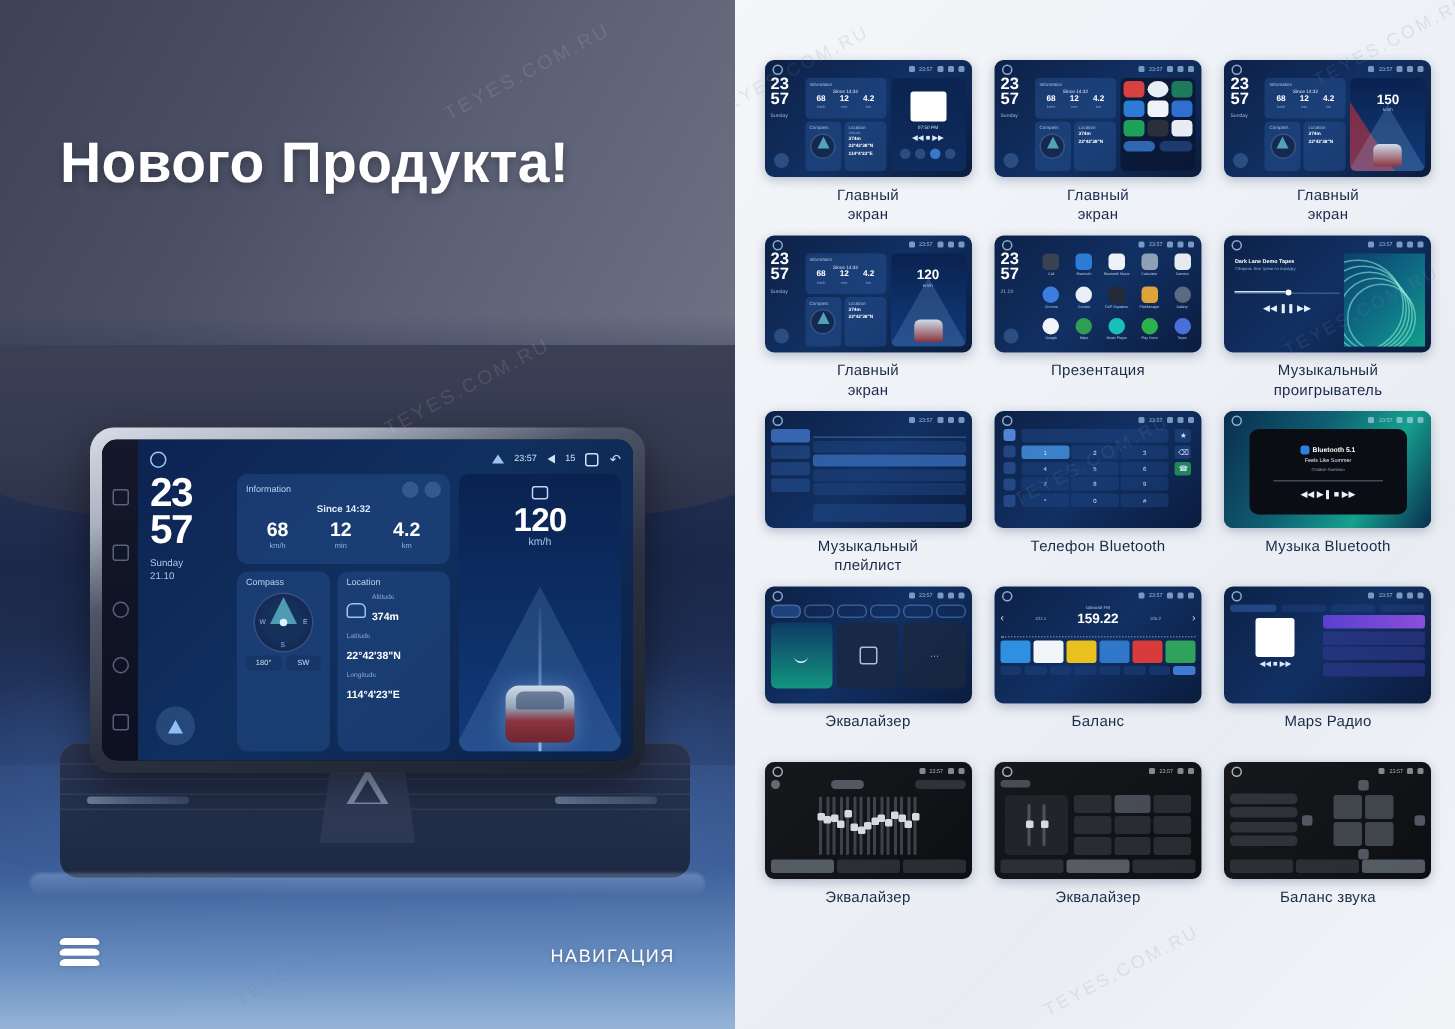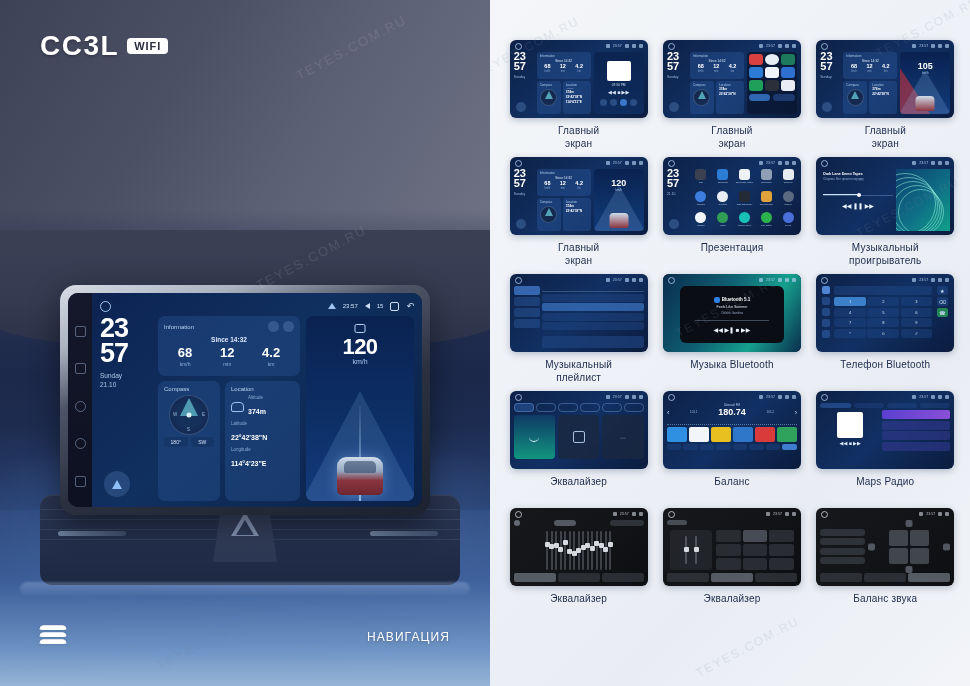--- a/index.html
+++ b/index.html
@@ -380,26 +380,23 @@
   <div class="hero">
     <div class="hero-top-grad"></div>
     <div class="hero-mid-grad"></div>
     <div class="hero-bot-grad"></div>
     <div class="hero-glow"></div>
 
     <div class="wm wm-d" style="left:150px;top:630px;">TEYES.COM.RU</div>
     <div class="wm" style="left:250px;top:250px;">TEYES.COM.RU</div>
     <div class="wm" style="left:290px;top:40px;">TEYES.COM.RU</div>
 
-    <div class="logo-row">
-      <span class="logo-text">CC3L</span>
-      <span class="logo-badge">WIFI</span>
-    </div>
 
     <div class="headline">
+      <div class="l2">Нового Продукта!</div>
     </div>
 
     <div class="dash">
       <div class="dash-hood"></div>
       <div class="dash-vents">
         <div class="vent-line" style="top:14px;"></div>
         <div class="vent-line" style="top:24px;"></div>
         <div class="vent-line" style="top:34px;"></div>
         <div class="vent-line" style="top:44px;"></div>
         <div class="vent-strip" style="left:18px;top:36px;width:68px;"></div>
@@ -740,21 +737,21 @@
                   <div class="m-card m-loc">
                       <div class="m-card-t">Location</div>
                     <div class="m-lv">374m</div>
                     <div class="m-lv">22°42'38"N</div>
                     </div>
                 </div>
               </div>
               <div class="m-right">
                 <div style="position:absolute;left:0;bottom:0;width:0;height:0;border-left:0 solid transparent;border-right:30px solid transparent;border-bottom:46px solid rgba(200,50,60,.6)"></div>
                 <div style="position:absolute;left:50%;bottom:0;transform:translateX(-50%);width:0;height:0;border-left:26px solid transparent;border-right:26px solid transparent;border-bottom:44px solid rgba(150,200,250,.2)"></div>
-                <div style="position:absolute;left:0;right:0;top:9px;text-align:center;color:#fff;font-size:9px;font-weight:bold;">105</div>
+                <div style="position:absolute;left:0;right:0;top:9px;text-align:center;color:#fff;font-size:9px;font-weight:bold;">150</div>
                 <div style="position:absolute;left:0;right:0;top:19px;text-align:center;color:#a8c6ea;font-size:3px;">km/h</div>
                 <div style="position:absolute;left:50%;bottom:3px;transform:translateX(-50%);width:19px;height:15px;border-radius:4px 4px 2px 2px;background:linear-gradient(180deg,#cfdcea,#8a3540);"></div>
               </div>
             </div>
           </div>
         </div>
         <div class="cap">Главный<br>экран</div>
       </div>
 
       <div class="cell">
@@ -967,47 +964,20 @@
                 <div class="pl-r"></div>
                 <div class="pl-r sel"></div>
                 <div class="pl-r"></div>
                 <div class="pl-r"></div>
                 <div class="pl-bot"></div>
               </div>
             </div>
           </div>
         </div>
         <div class="cap">Музыкальный<br>плейлист</div>
-      </div>
-
-      <div class="cell">
-        <div class="shot">
-          <div class="btm-wrap"></div>
-          <div class="s-status" style="z-index:3;">
-              <span class="s-home"></span>
-            <span class="s-right">
-                <i class="s-dot"></i>
-                <span class="s-txt">23:57</span>
-                <i class="s-dot"></i>
-                <i class="s-dot"></i>
-                <i class="s-dot"></i>
-              </span>
-            </div>
-          <div class="btm-card">
-            <div class="btm-t">
-              <i class="btm-bt"></i>
-              <span>Bluetooth 5.1</span>
-            </div>
-            <div class="btm-s">Feels Like Summer</div>
-            <div class="btm-a">Childish Gambino</div>
-            <div class="btm-bar"></div>
-            <div class="btm-c">◀◀ ▶❚ ■ ▶▶</div>
-          </div>
-        </div>
-        <div class="cap">Музыка Bluetooth</div>
       </div>
 
       <div class="cell">
         <div class="shot">
           <div class="s-status">
               <span class="s-home"></span>
             <span class="s-right">
                 <i class="s-dot"></i>
                 <span class="s-txt">23:57</span>
                 <i class="s-dot"></i>
@@ -1047,20 +1017,47 @@
                 <i class="dl-a" style="background:rgba(40,150,90,.85)">☎</i>
               </div>
             </div>
           </div>
         </div>
         <div class="cap">Телефон Bluetooth</div>
       </div>
 
       <div class="cell">
         <div class="shot">
+          <div class="btm-wrap"></div>
+          <div class="s-status" style="z-index:3;">
+              <span class="s-home"></span>
+            <span class="s-right">
+                <i class="s-dot"></i>
+                <span class="s-txt">23:57</span>
+                <i class="s-dot"></i>
+                <i class="s-dot"></i>
+                <i class="s-dot"></i>
+              </span>
+            </div>
+          <div class="btm-card">
+            <div class="btm-t">
+              <i class="btm-bt"></i>
+              <span>Bluetooth 5.1</span>
+            </div>
+            <div class="btm-s">Feels Like Summer</div>
+            <div class="btm-a">Childish Gambino</div>
+            <div class="btm-bar"></div>
+            <div class="btm-c">◀◀ ▶❚ ■ ▶▶</div>
+          </div>
+        </div>
+        <div class="cap">Музыка Bluetooth</div>
+      </div>
+
+      <div class="cell">
+        <div class="shot">
           <div class="s-status">
               <span class="s-home"></span>
             <span class="s-right">
                 <i class="s-dot"></i>
                 <span class="s-txt">23:57</span>
                 <i class="s-dot"></i>
                 <i class="s-dot"></i>
                 <i class="s-dot"></i>
               </span>
             </div>
@@ -1099,21 +1096,21 @@
                 <i class="s-dot"></i>
                 <i class="s-dot"></i>
                 <i class="s-dot"></i>
               </span>
             </div>
           <div class="s-body">
             <div class="rd-band" style="text-align:center;color:#a9c6e8">Шанхай FM</div>
             <div style="display:flex;align-items:center;justify-content:space-between;">
               <span class="rd-arrow">‹</span>
               <span style="color:#9ab9de;font-size:3px">101.1</span>
-              <span class="rd-freq">180.74</span>
+              <span class="rd-freq">159.22</span>
               <span style="color:#9ab9de;font-size:3px">105.2</span>
               <span class="rd-arrow">›</span>
             </div>
             <div class="rd-scale"></div>
             <div class="rd-presets">
               <i class="rd-p" style="background:#2f8fe0"></i>
               <i class="rd-p" style="background:#f2f5f9"></i>
               <i class="rd-p" style="background:#e8c020"></i>
               <i class="rd-p" style="background:#2f77c8"></i>
               <i class="rd-p" style="background:#d93a3a"></i>

